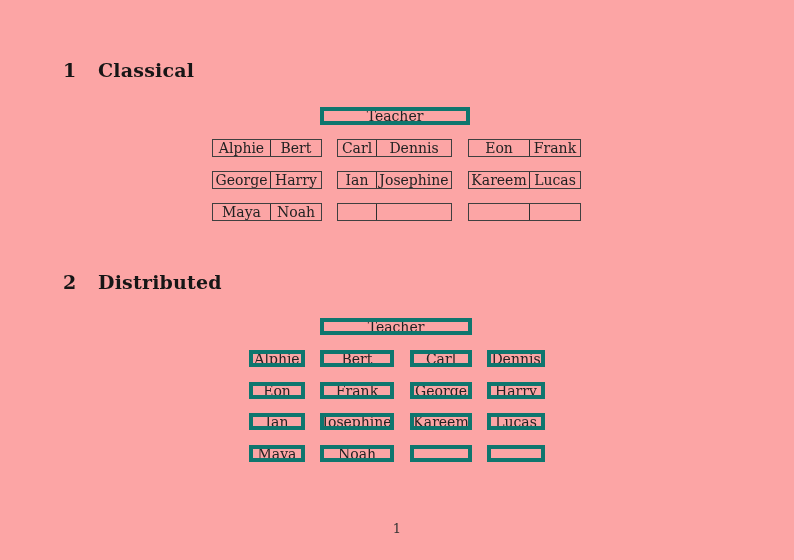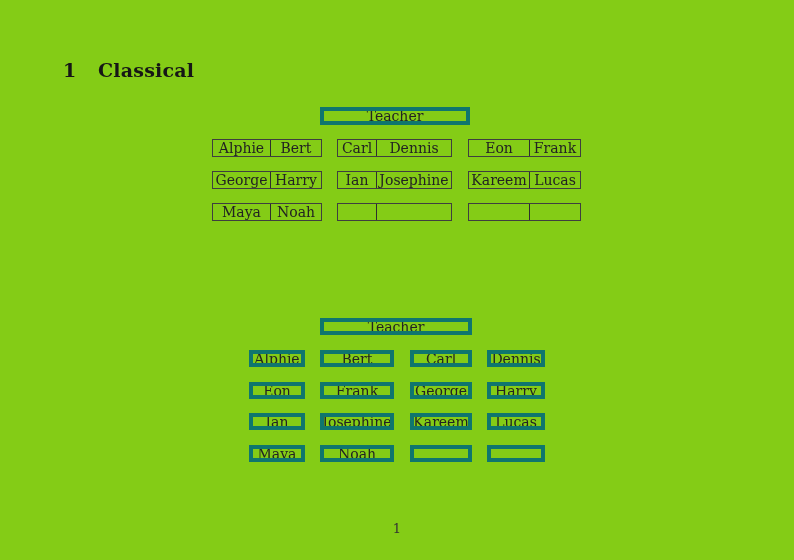--- a/index.html
+++ b/index.html
@@ -1,17 +1,17 @@
 <!DOCTYPE html>
 <html><head>
 <meta charset="utf-8">
 <style>
   html,body{margin:0;padding:0;background:#ffffff;}
   .page{
-    position:relative;width:794px;height:560px;background:#84cc16;
+    position:relative;width:794px;height:560px;background:#fca5a5;
     font-family:"DejaVu Serif", serif;color:#1f1f1f;overflow:hidden;
   }
   .section-heading{
     position:absolute;left:63px;font-size:19px;line-height:24px;
     font-weight:bold;color:#161616;letter-spacing:0.2px;white-space:nowrap;
   }
   .sh-classical{top:58px;}
   .sh-distributed{top:270px;}
   .sec-num{display:inline-block;min-width:35px;}
   .box{
@@ -94,20 +94,23 @@
   </div>
   <div class="desk c-col2 c-row3">
     <span class="seat sl"></span>
     <span class="seat sr"></span>
   </div>
   <div class="desk c-col3 c-row3">
     <span class="seat sl"></span>
     <span class="seat sr"></span>
   </div>
 
+  <div class="section-heading sh-distributed">
+    <span class="sec-num">2</span><span class="sec-title">Distributed</span>
+  </div>
 
   <div class="box t-distributed">Teacher</div>
 
   <div class="box dbox d-col1 d-row1">Alphie</div>
   <div class="box dbox d-col2 d-row1">Bert</div>
   <div class="box dbox d-col3 d-row1">Carl</div>
   <div class="box dbox d-col4 d-row1">Dennis</div>
 
   <div class="box dbox d-col1 d-row2">Eon</div>
   <div class="box dbox d-col2 d-row2">Frank</div>

